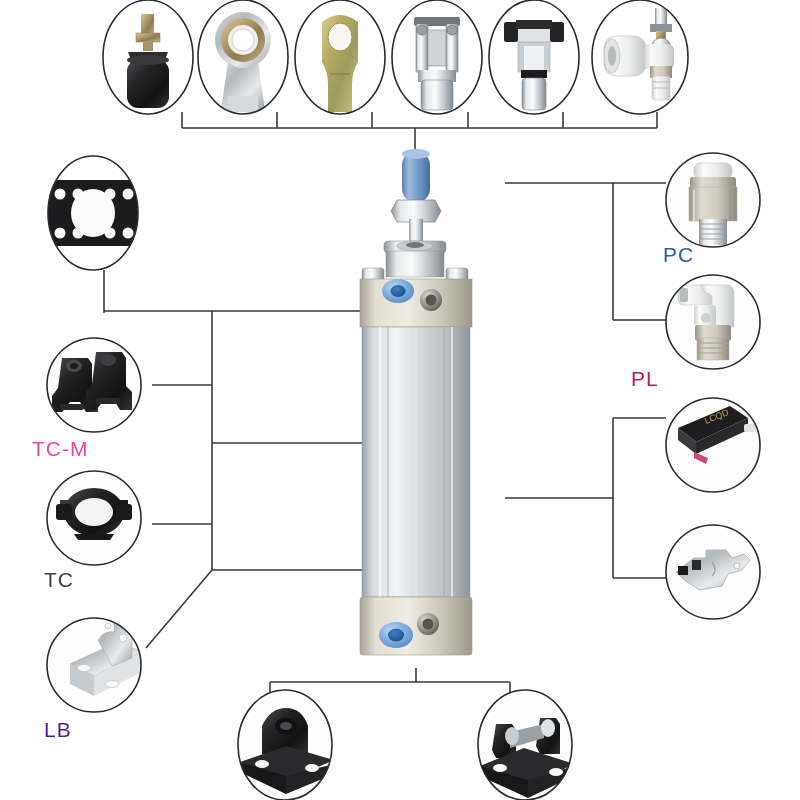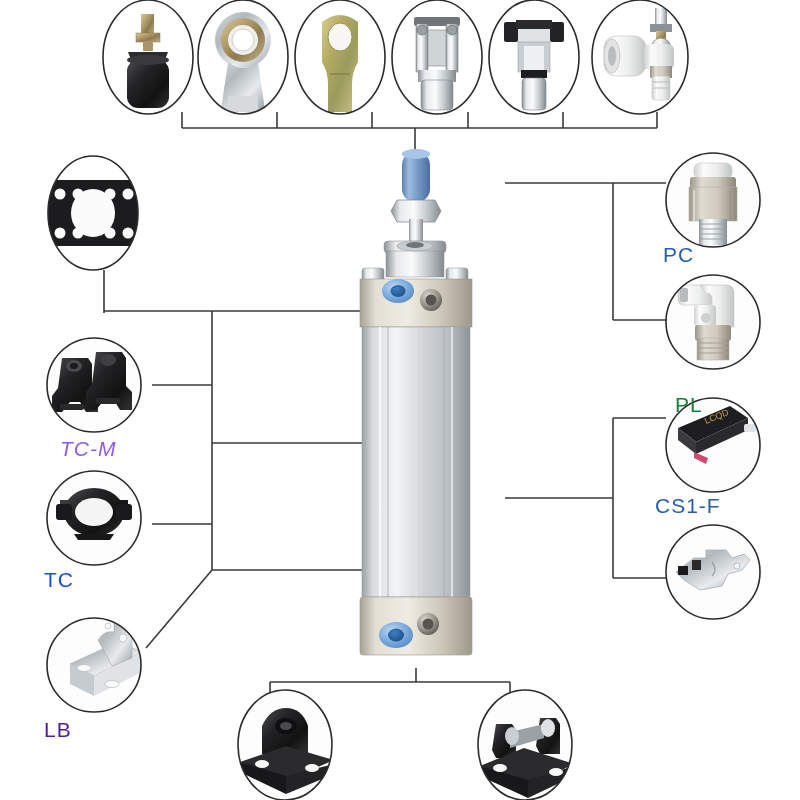--- a/index.html
+++ b/index.html
@@ -438,19 +438,18 @@
         <path d="M480,766 l44,-18 l50,16 l-46,22 Z" fill="#2b2b2d"></path>
         <path d="M480,766 l0,10 l48,22 l0,-18 Z" fill="#18181a"></path>
         <path d="M528,780 l46,-14 l0,10 l-46,22 Z" fill="#232325"></path>
         <ellipse cx="500" cy="768" rx="7" ry="4" fill="#f6f6f6"></ellipse>
         <ellipse cx="556" cy="772" rx="7" ry="4" fill="#f6f6f6"></ellipse>
       </g>
       <ellipse cx="525" cy="745" rx="47" ry="55" fill="none" stroke="#2b2b2b" stroke-width="1.6"></ellipse>
     </g>
   </svg>
 
-  <div class="lbl" style="left: 60px; top: 437px; width: 100px; color: #8b5cf6; font-style: italic;">TC-M</div>
-  <div class="lbl" style="left: 44px; top: 568px; width: 100px; color: #1d4ed8;">TC</div>
+  <div class="lbl" style="left: 32px; top: 437px; width: 100px; color: #ec4899;">TC-M</div>
+  <div class="lbl" style="left: 44px; top: 568px; width: 100px; color: #404040;">TC</div>
   <div class="lbl" style="left: 44px; top: 718px; width: 100px; color: #4c1d95;">LB</div>
   <div class="lbl" style="left: 663px; top: 243px; width: 100px; color: rgb(42, 92, 170);">PC</div>
-  <div class="lbl" style="left: 675px; top: 367px; width: 100px; color: #15803d; margin-top: 26px;">PL</div>
-  <div class="lbl" style="left: 655px; top: 494px; width: 116px; color: rgb(42, 92, 170);">CS1-F</div>
+  <div class="lbl" style="left: 631px; top: 367px; width: 100px; color: #be185d;">PL</div>
 </div>
 
 </body></html>

